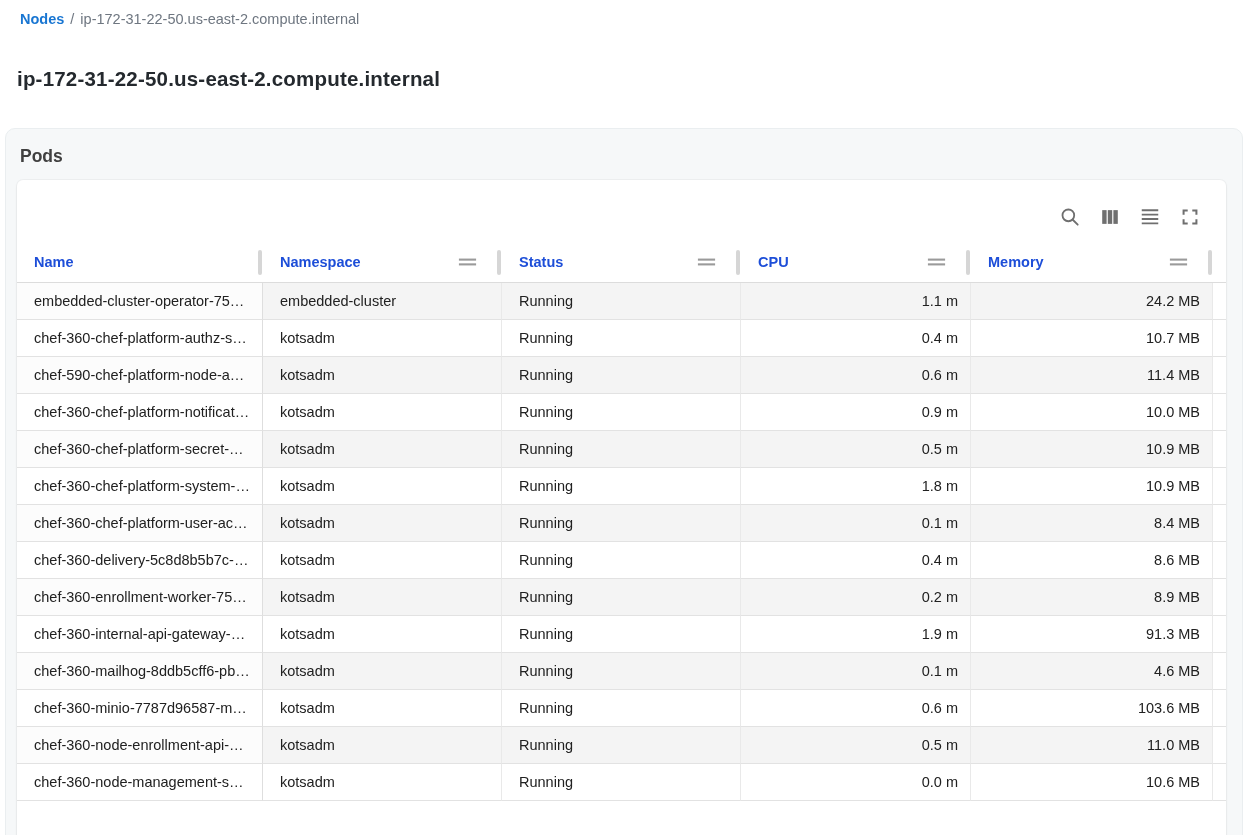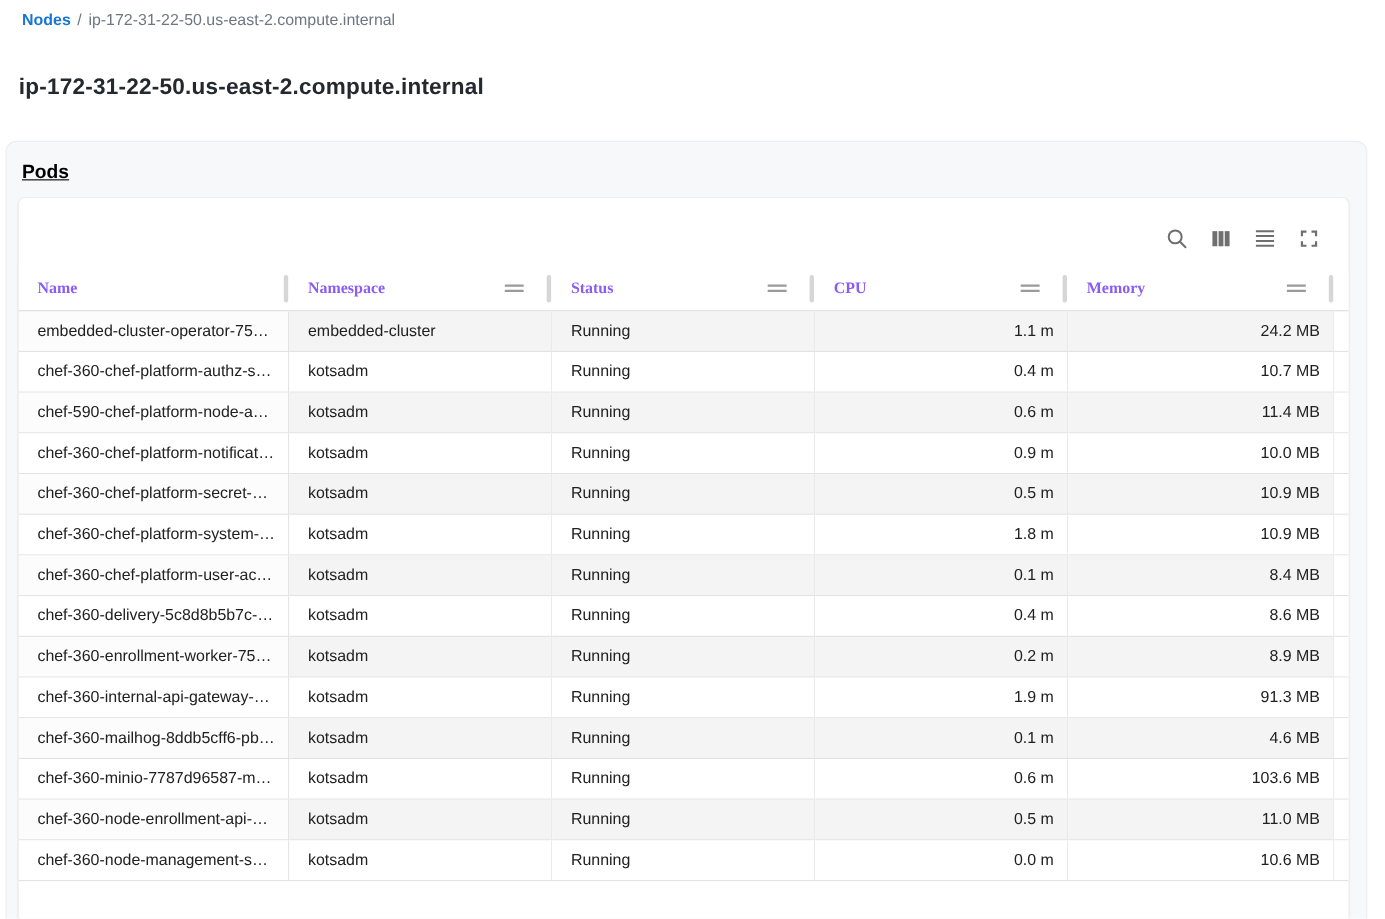--- a/index.html
+++ b/index.html
@@ -17,21 +17,21 @@
   .breadcrumb .sep, .breadcrumb .current { color: #6e7680; font-weight: 400; }
 
   
   .page-title { position: absolute; left: 17px; top: 67px; font-size: 20.5px; font-weight: 700; color: #24292e; letter-spacing: .2px; }
 
   
   .outer-card {
     position: absolute; left: 5px; top: 128px; width: 1238px; height: 730px;
     background: #f6f8f9; border: 1px solid #eaeef0; border-radius: 10px;
   }
-  .pods-title { padding: 17px 0 13px 14px; font-size: 17.5px; font-weight: 700; color: #000000; text-decoration: underline; }
+  .pods-title { padding: 17px 0 13px 14px; font-size: 17.5px; font-weight: 700; color: #404040; }
 
   
   .table-card {
     margin-left: 11px; width: 1209px; height: 680px;
     background: #ffffff; border-radius: 6px;
     box-shadow: 0 0 0 1px rgba(0,0,0,0.03), 0 1px 3px rgba(0,0,0,0.06);
     overflow: hidden; position: relative;
   }
 
   
@@ -46,22 +46,22 @@
   table { border-collapse: separate; border-spacing: 0; table-layout: fixed; width: 1209px; }
   col.c-name   { width: 246px; }
   col.c-ns     { width: 239px; }
   col.c-status { width: 239px; }
   col.c-cpu    { width: 230px; }
   col.c-mem    { width: 242px; }
   col.c-fill   { width: 13px; }
 
   th {
     height: 41px; background: #fff; border-bottom: 1px solid #dcdcdc;
-    font-size: 14.5px; font-weight: 700; color: #8b5cf6; text-align: left;
-    padding: 0 14px 0 17px; position: relative; white-space: nowrap; cursor: pointer; font-family: Liberation Serif, serif;
+    font-size: 14.5px; font-weight: 700; color: #1d4ed8; text-align: left;
+    padding: 0 14px 0 17px; position: relative; white-space: nowrap; cursor: pointer;
   }
   .th-inner { display: flex; align-items: center; justify-content: space-between; }
   .drag-handle { display: inline-flex; align-items: center; margin-right: 10px; cursor: grab; color: #9a9a9a; }
   .resize-bar {
     position: absolute; right: 1px; top: 8px; width: 4px; height: 25px;
     background: #d6d6d6; border-radius: 2px; cursor: col-resize;
   }
 
   td {
     height: 37px; font-size: 14.5px; color: #212121;

